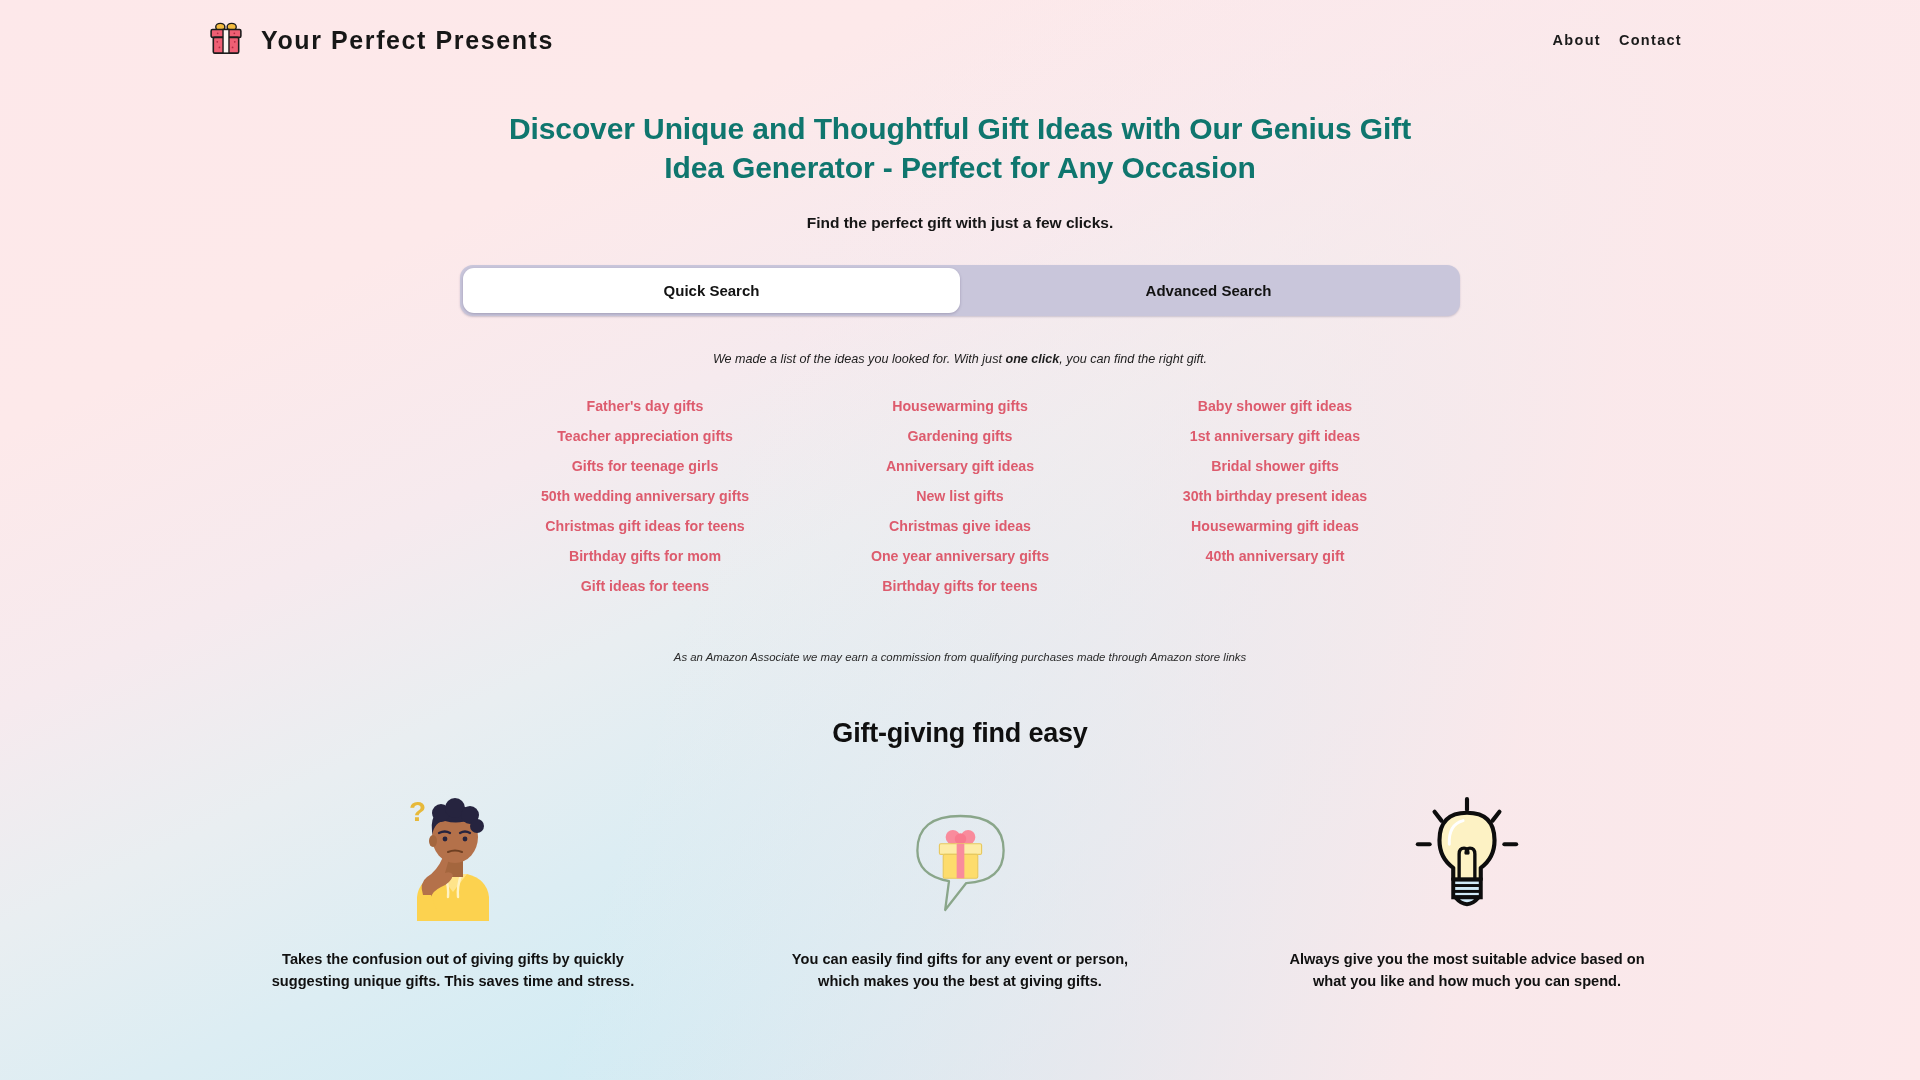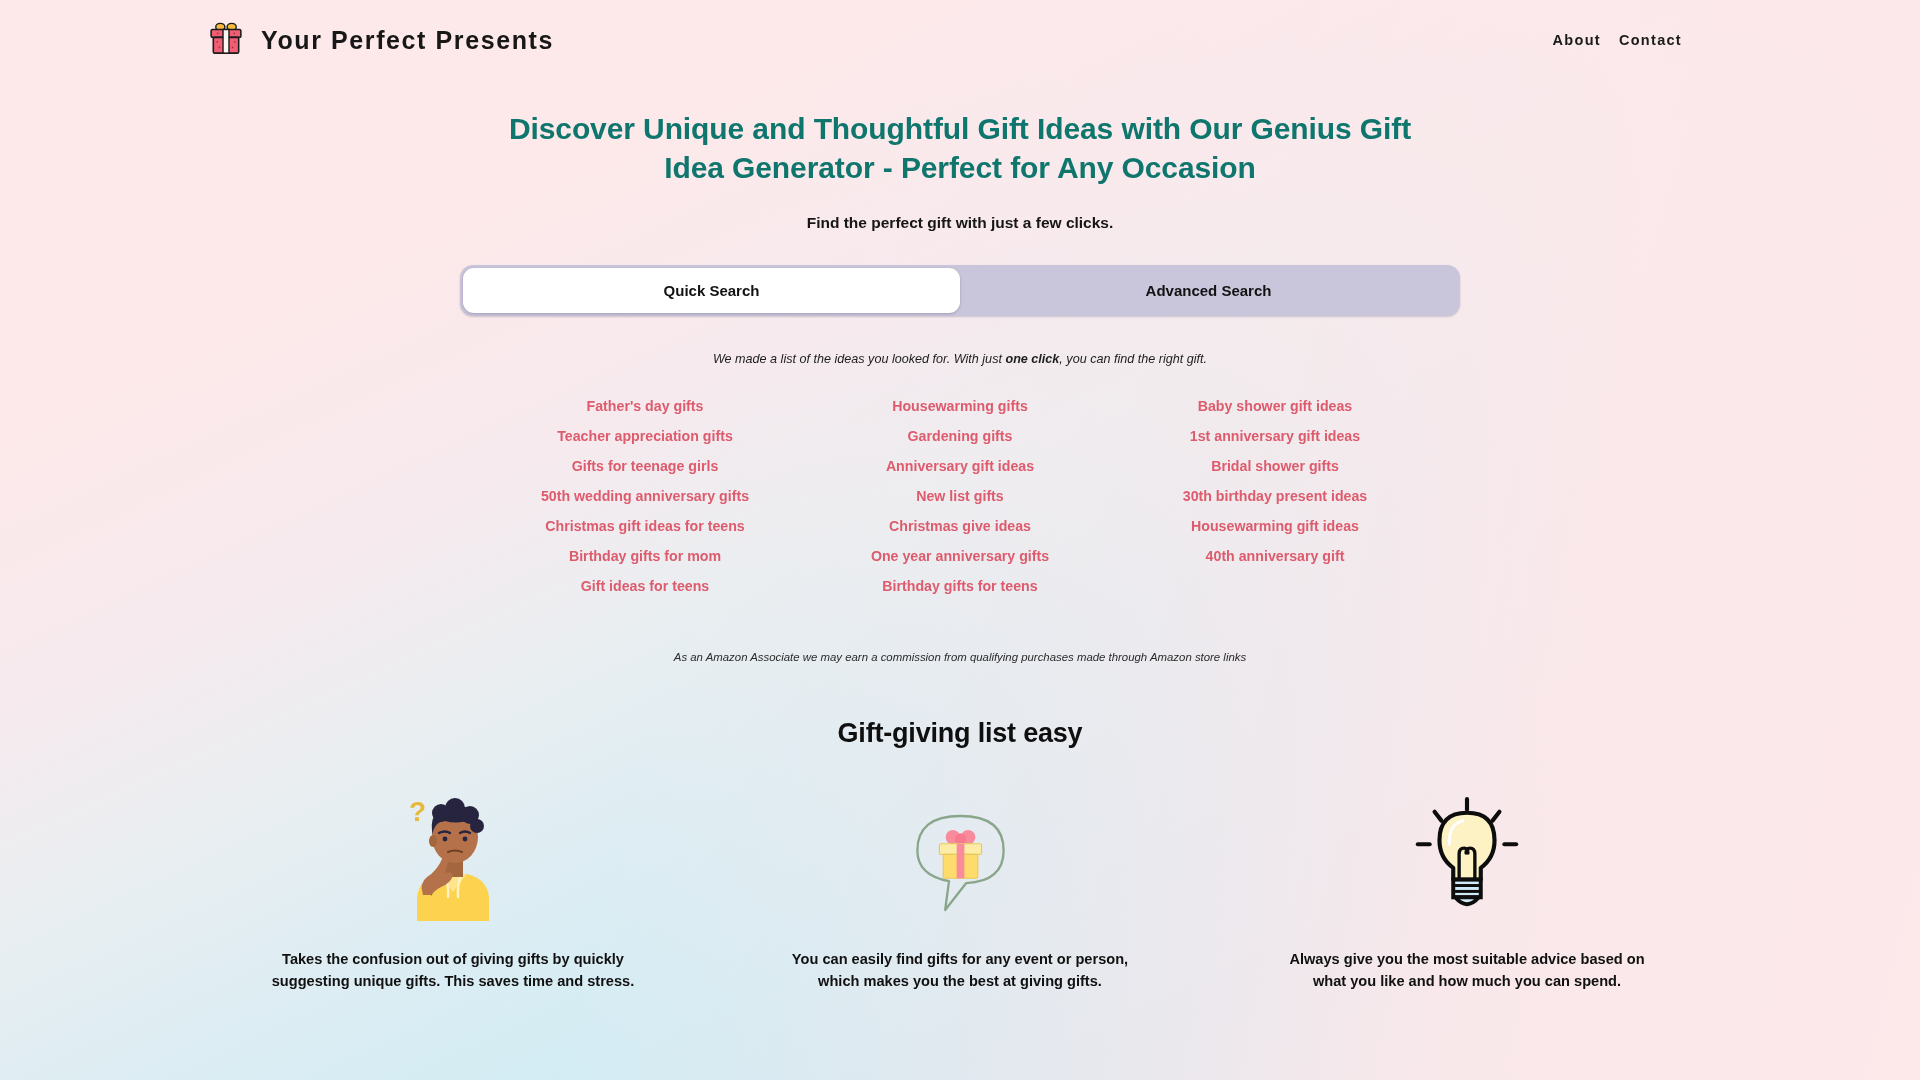--- a/index.html
+++ b/index.html
@@ -277,21 +277,21 @@
       <a class="gift-link">Bridal shower gifts</a>
       <a class="gift-link">30th birthday present ideas</a>
       <a class="gift-link">Housewarming gift ideas</a>
       <a class="gift-link">40th anniversary gift</a>
     </div>
 
   </div>
 
   <p class="disclaimer">As an Amazon Associate we may earn a commission from qualifying purchases made through Amazon store links</p>
 
-  <h2 class="section-title">Gift-giving list easy</h2>
+  <h2 class="section-title">Gift-giving find easy</h2>
 
   <div class="features">
 
     <div class="feature">
       <div class="feature-art">
         <svg viewBox="0 0 120 130" width="120" height="130" aria-hidden="true">
 
           <text x="16" y="30" font-family="&quot;Liberation Sans&quot;, sans-serif" font-size="28" font-weight="700" fill="#e7b93a">?</text>
 
           <path d="M24 130 L24 106 Q26 88 46 83 L74 83 Q94 88 96 106 L96 130 Z" fill="#fcd24f"></path>

